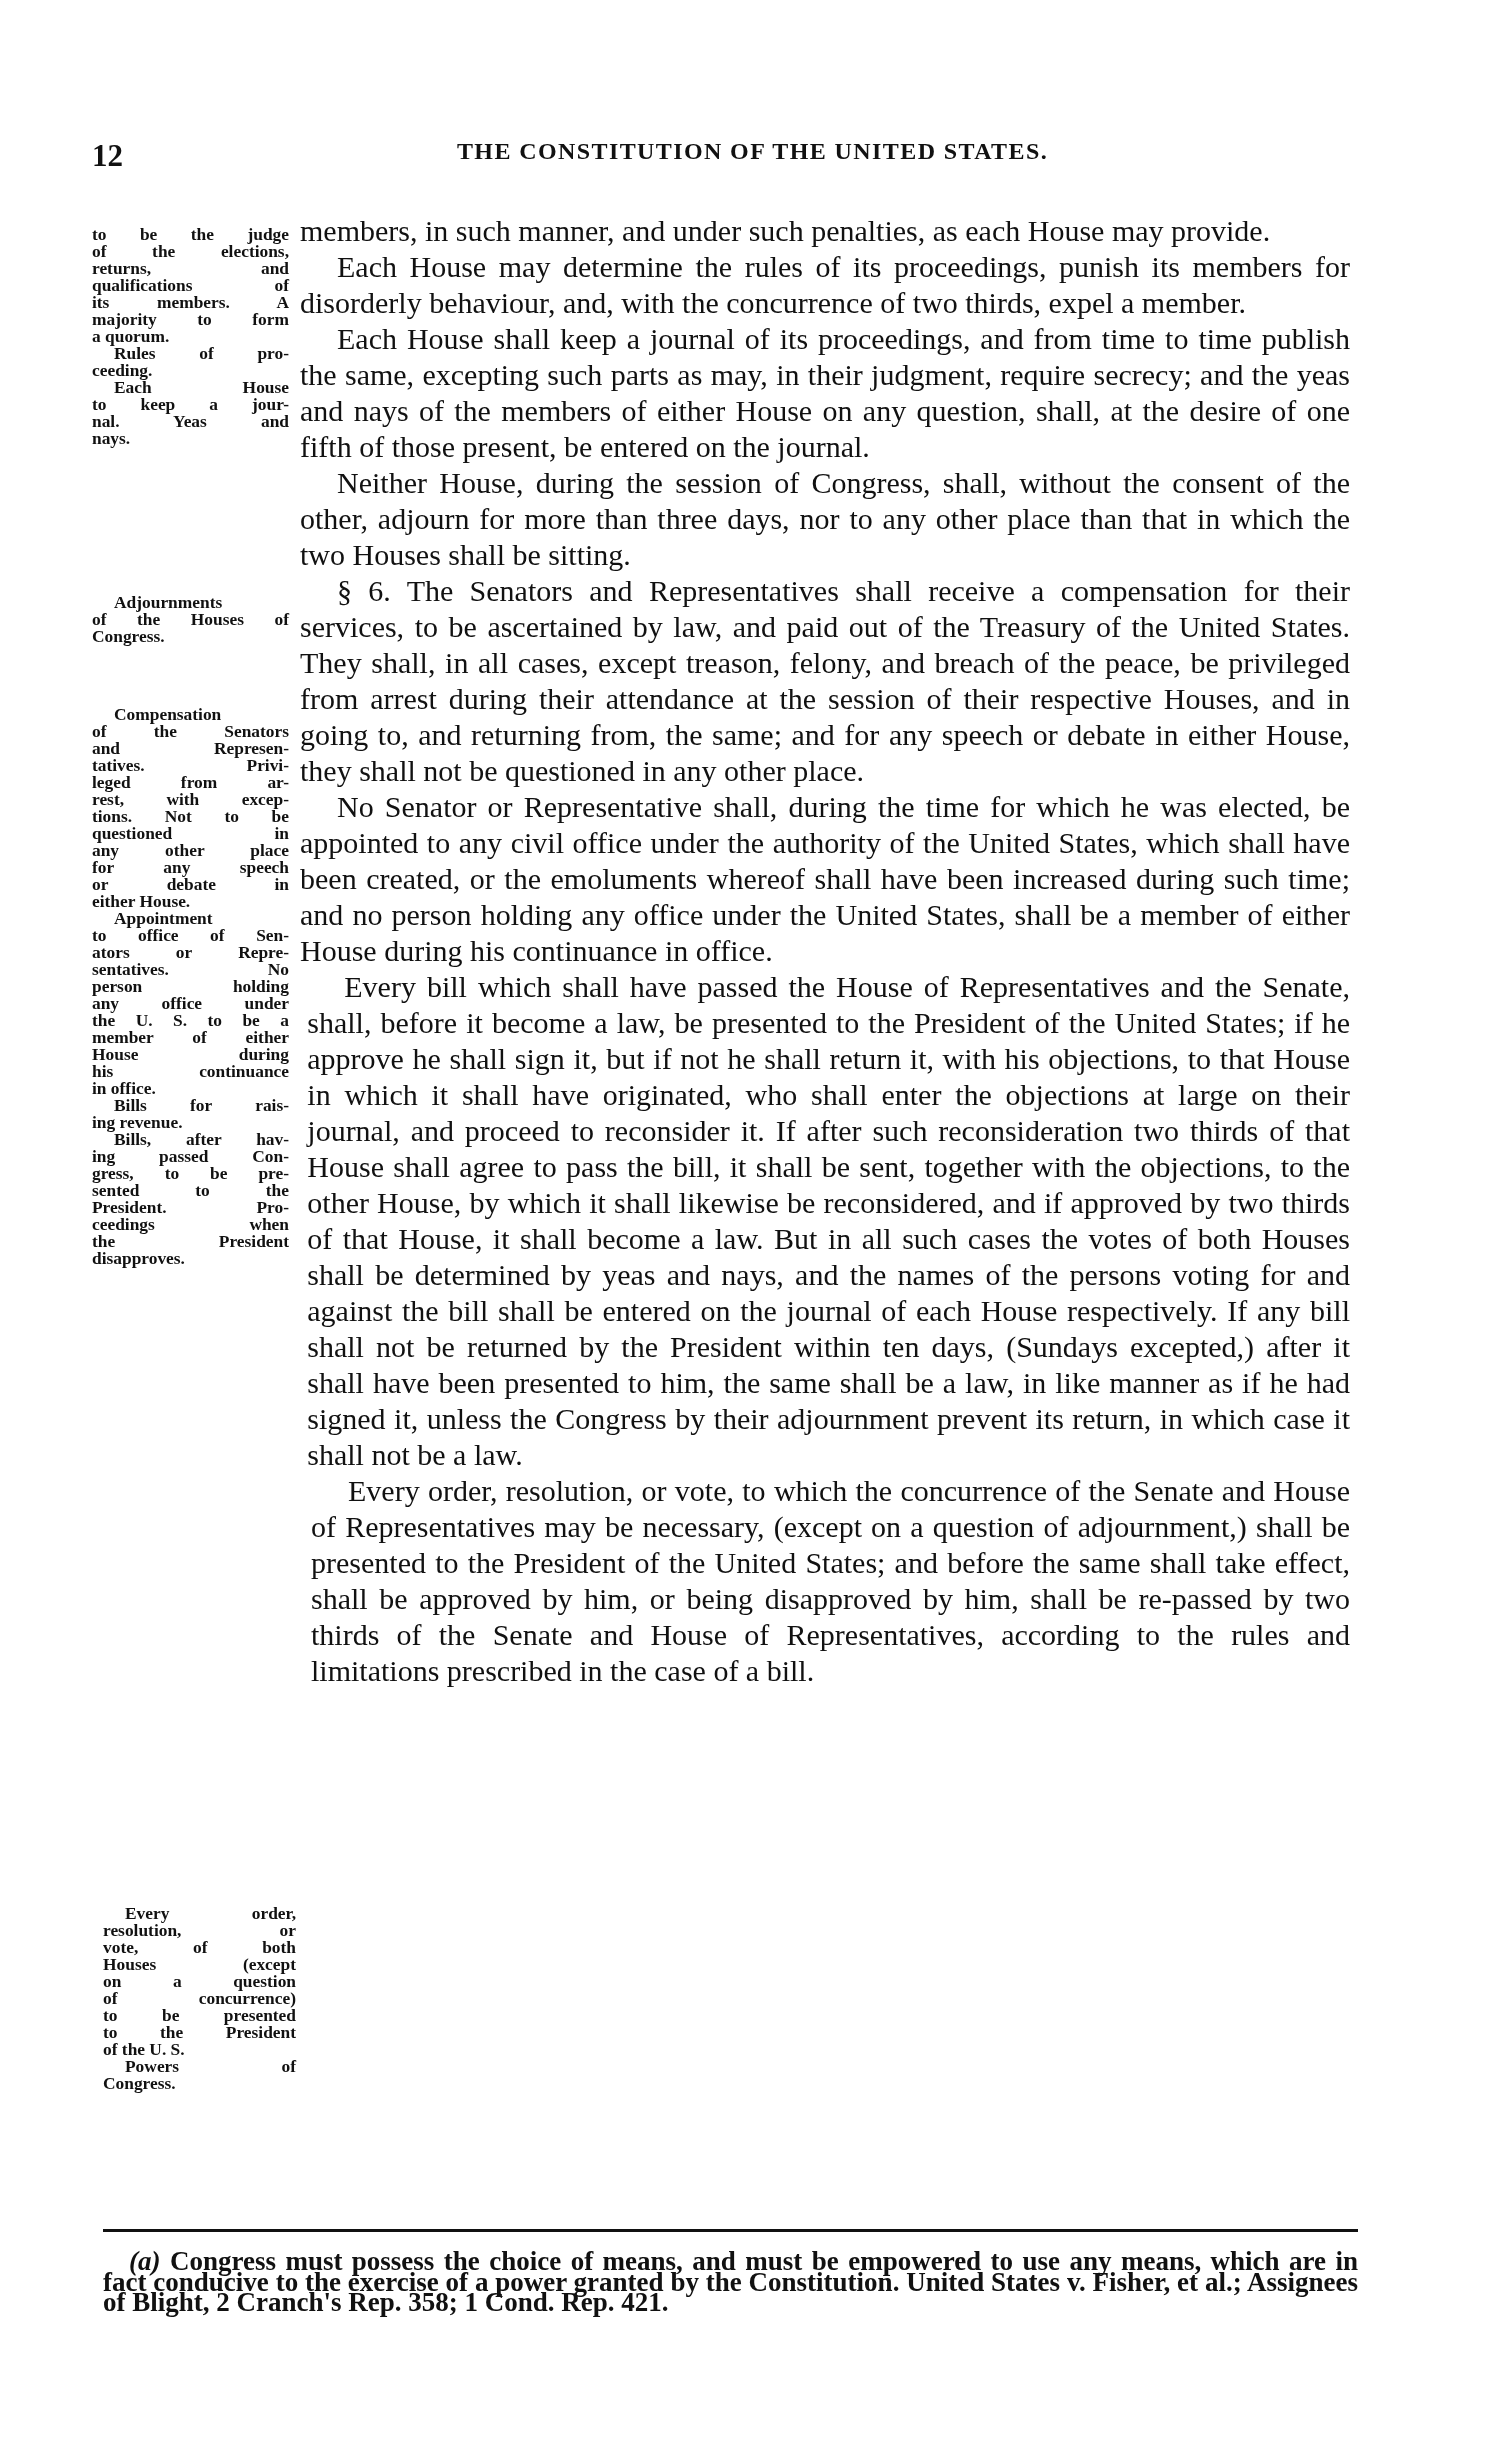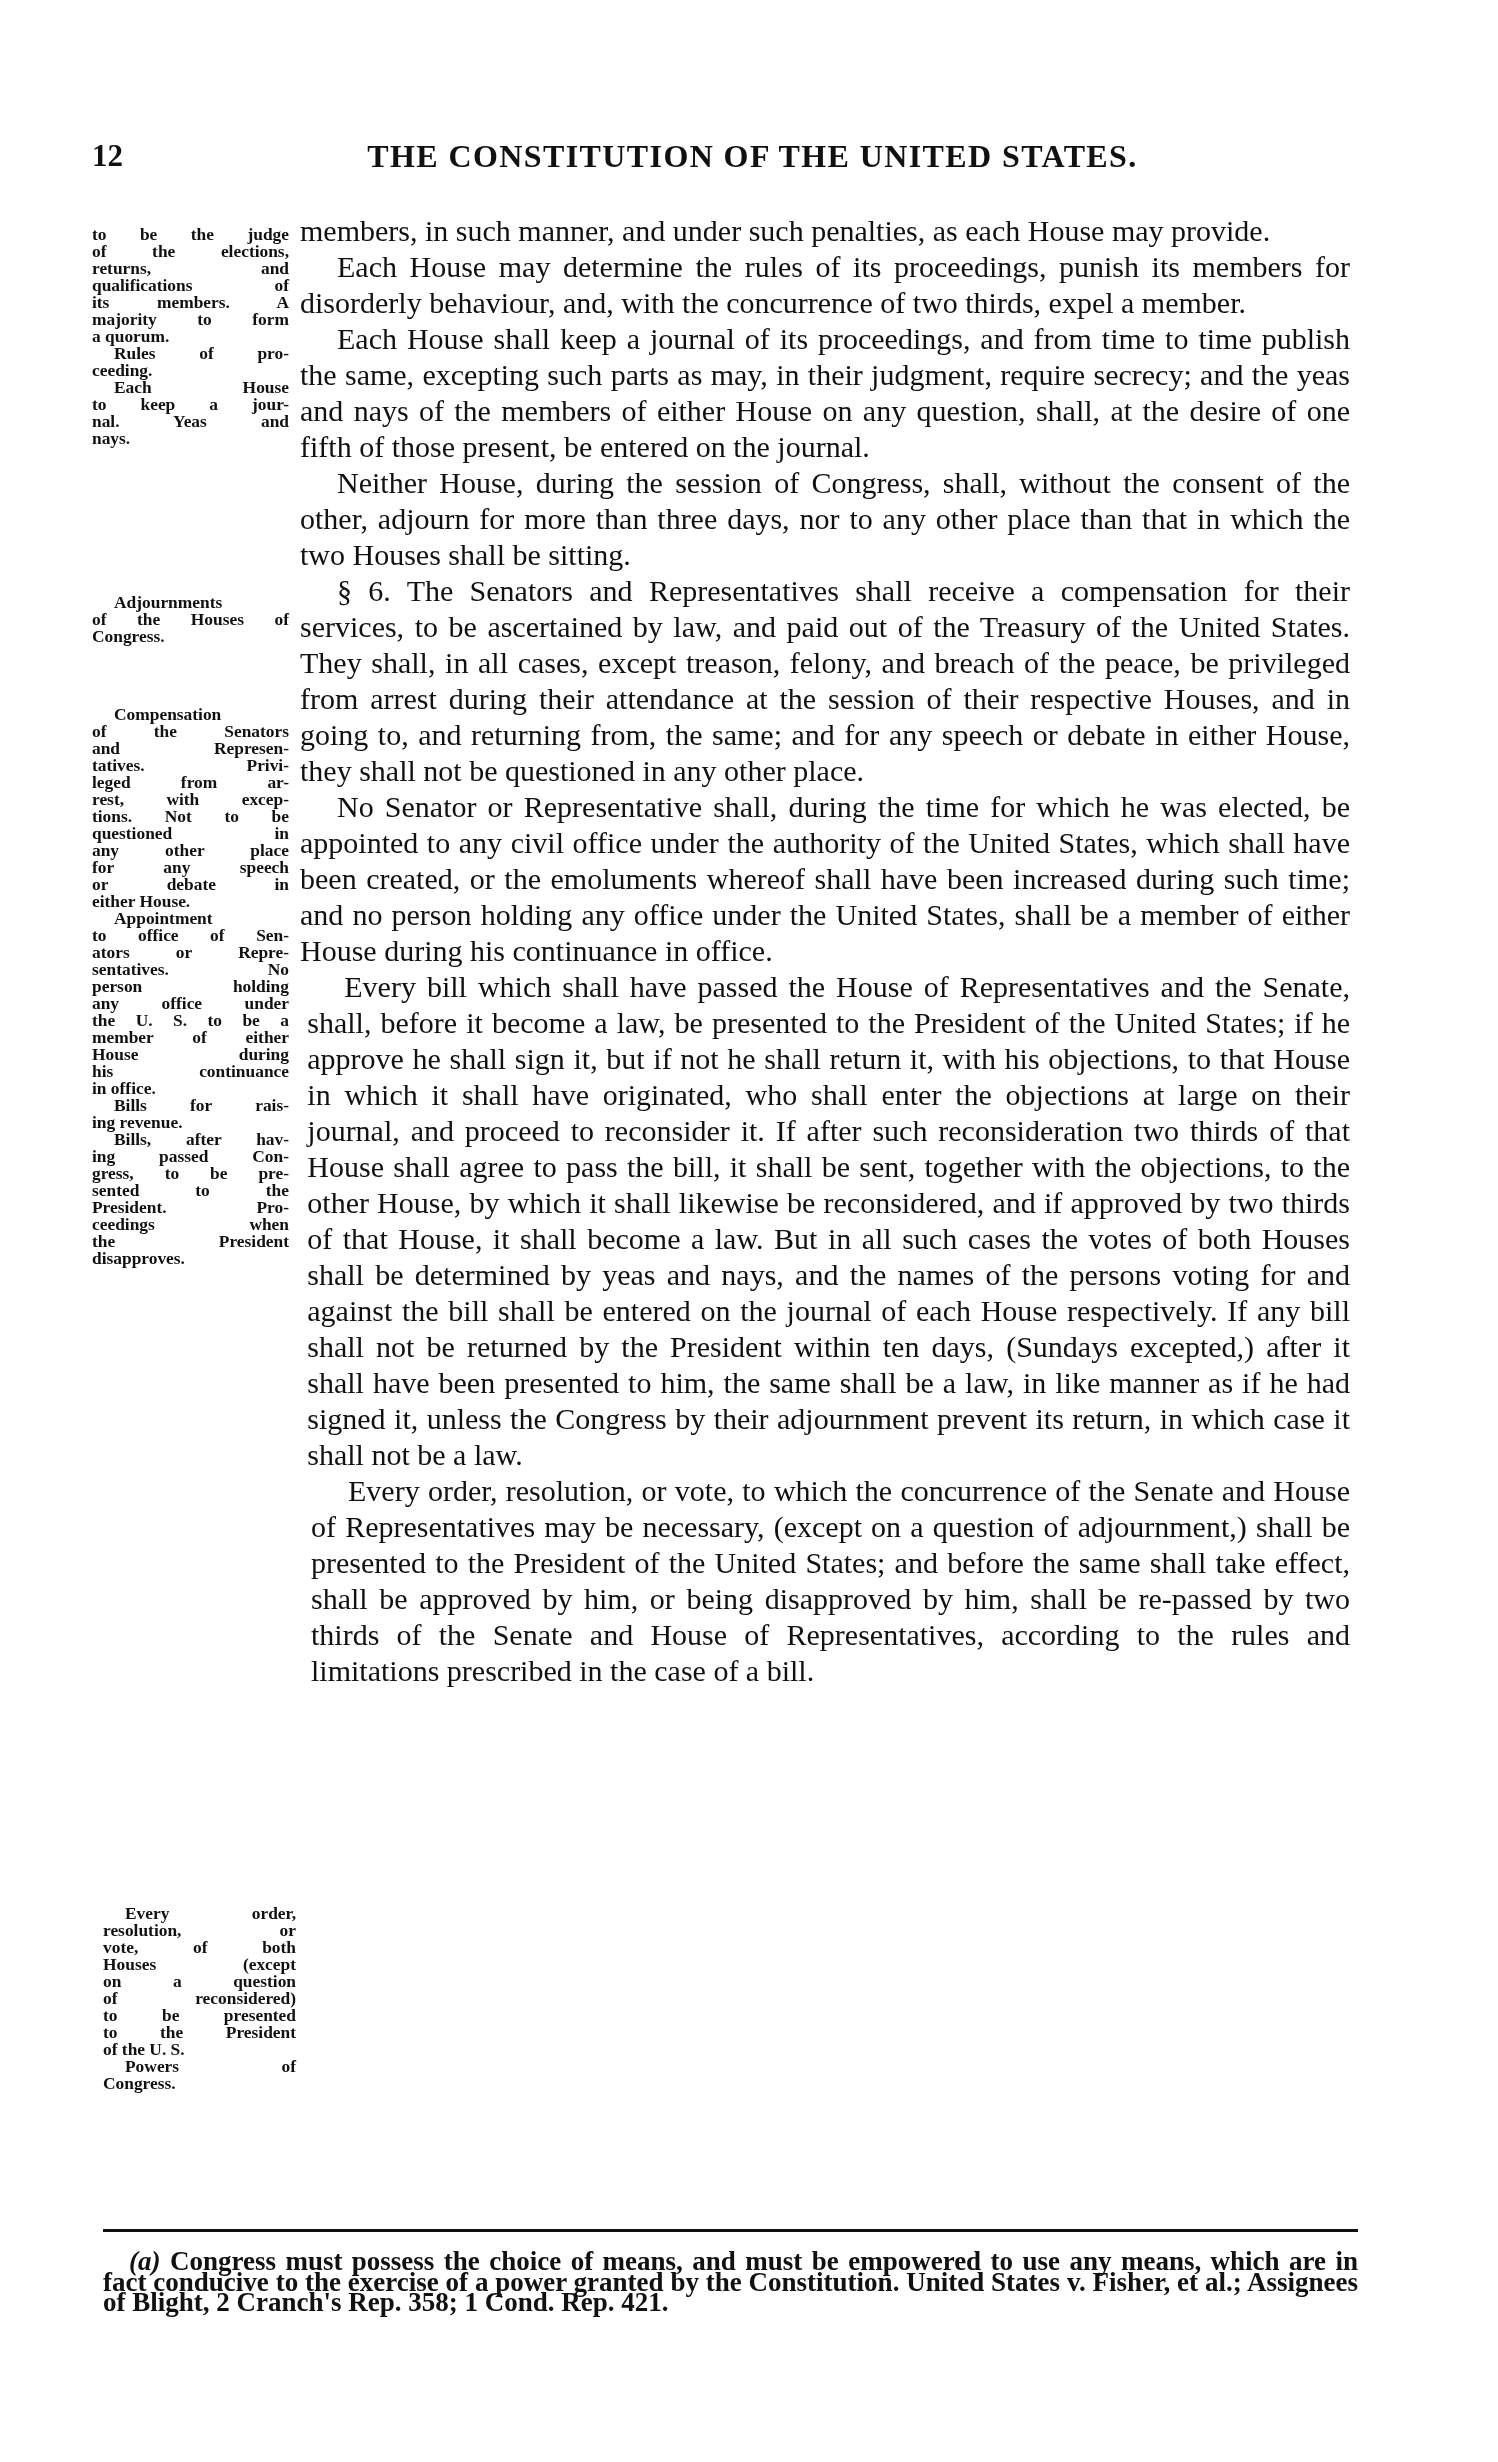--- a/index.html
+++ b/index.html
@@ -1,20 +1,20 @@
 <!DOCTYPE html>
 <html style="font-size:14.7px"><head>
 <meta charset="utf-8">
 <style>
   html, body { margin:0; padding:0; background:#ffffff; }
   body { width:1499px; height:2462px; position:relative; overflow:hidden; color:#111; font-family:"Liberation Serif","DejaVu Serif",serif; }
   .page { position:absolute; left:0; top:0; width:1310px; height:2462px; }
   .running-head { position:absolute; top:138px; left:92px; width:1266px; height:37px; }
   .page-num { position:absolute; left:0; top:0; font-size:31px; font-weight:bold; }
-  .head-title { position:absolute; left:0; right:0; top:0; text-align:center; font-size:32px; font-weight:bold; letter-spacing:1.4px; padding-left:55px; }
+  .head-title { position:absolute; left:0; right:0; top:0; text-align:center; font-size:24px; font-weight:bold; letter-spacing:1.4px; padding-left:55px; }
 
   .margin-note { position:absolute; left:92px; width:197px; font-size:17.4px; line-height:17px; font-weight:bold; text-align:justify; text-align-last:left; }
   .margin-note .l { display:block; text-align:justify; text-align-last:justify; white-space:nowrap; }
   .margin-note .l.last { text-align-last:left; }
   .margin-note .l.ind { padding-left:22px; }
 
   .main { position:absolute; left:300px; width:1050px; font-size:30px; line-height:36px; }
   .main p { margin:0; text-align:justify; text-indent:37px; }
   .main p.noind { text-indent:0; }
   .it { font-style:italic; }
@@ -87,21 +87,21 @@
       <span class="l">ceedings when</span>
       <span class="l">the President</span>
       <span class="l last">disapproves.</span>
     </div>
   <div class="margin-note" id="mn3" style="top:1905px; left:103px; width:193px;">
       <span class="l ind">Every order,</span>
       <span class="l">resolution, or</span>
       <span class="l">vote, of both</span>
       <span class="l">Houses (except</span>
       <span class="l">on a question</span>
-      <span class="l">of reconsidered)</span>
+      <span class="l">of concurrence)</span>
       <span class="l">to be presented</span>
       <span class="l">to the President</span>
       <span class="l last">of the U. S.</span>
       <span class="l ind">Powers of</span>
       <span class="l last">Congress.</span>
     </div>
 
   <div class="main" style="top:213px;">
     <p class="noind">members, in such manner, and under such penalties, as each House may provide.</p>
     <p>Each House may determine the rules of its proceedings, punish its members for disorderly behaviour, and, with the concurrence of two thirds, expel a member.</p>

